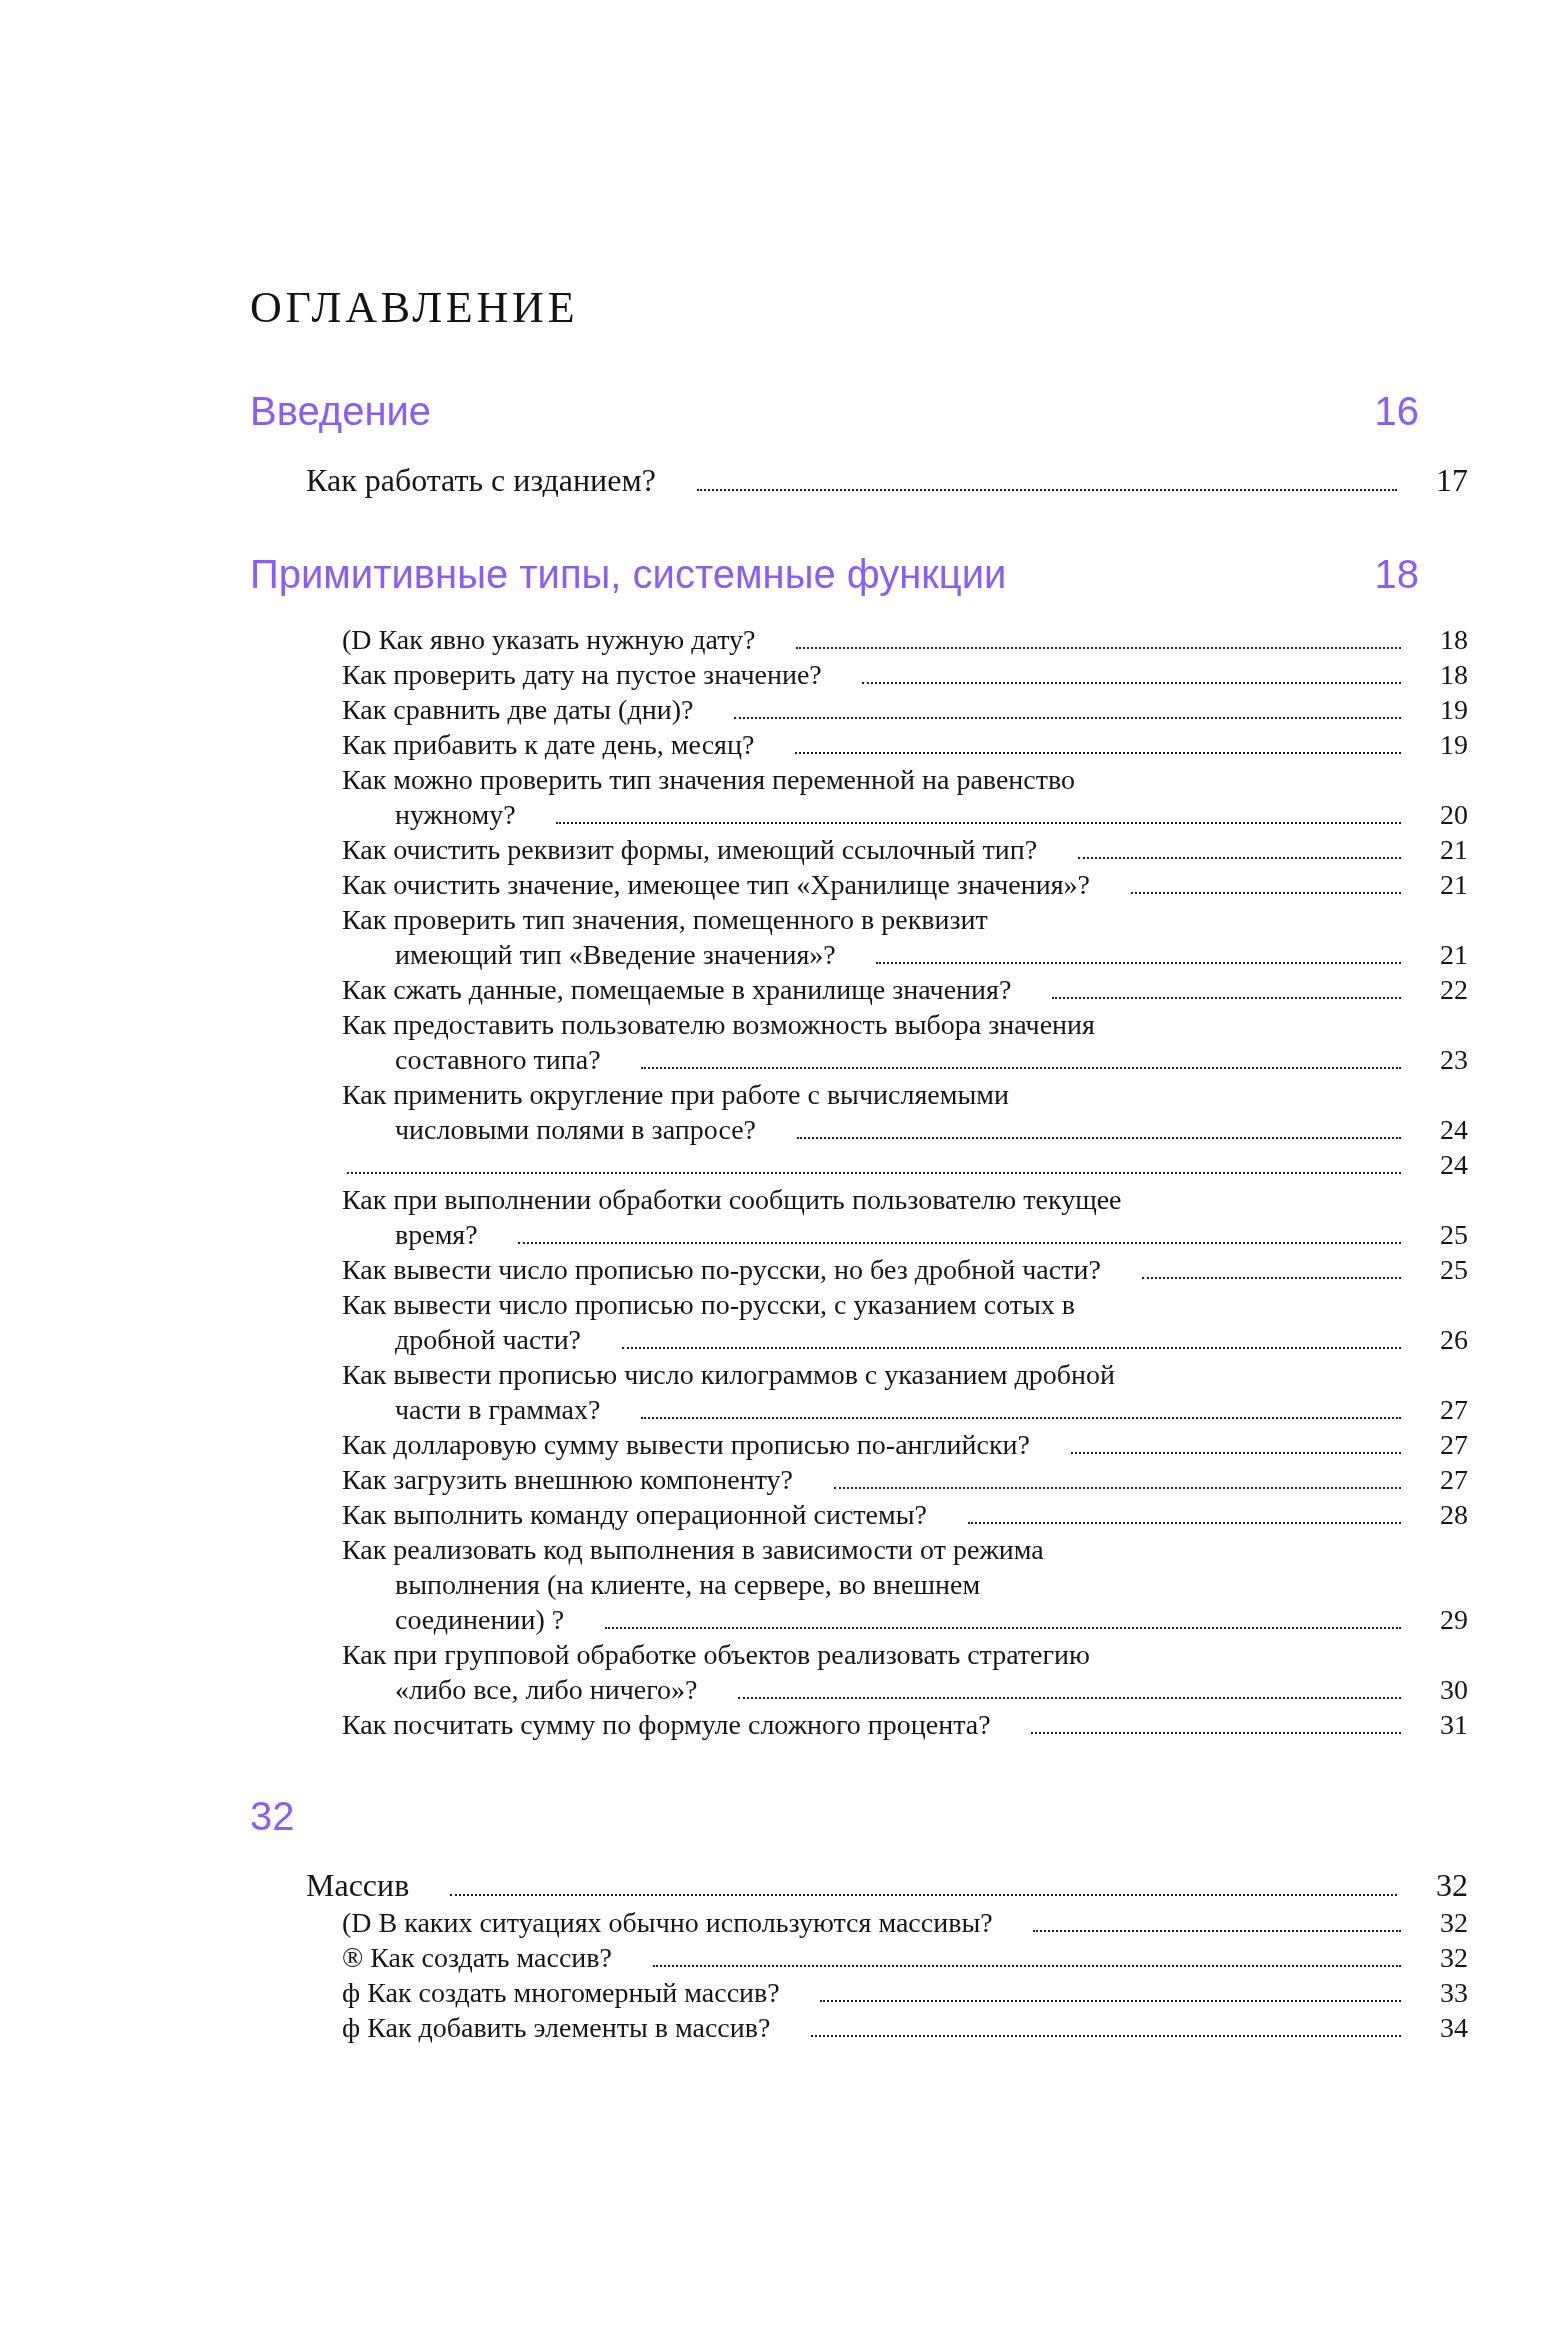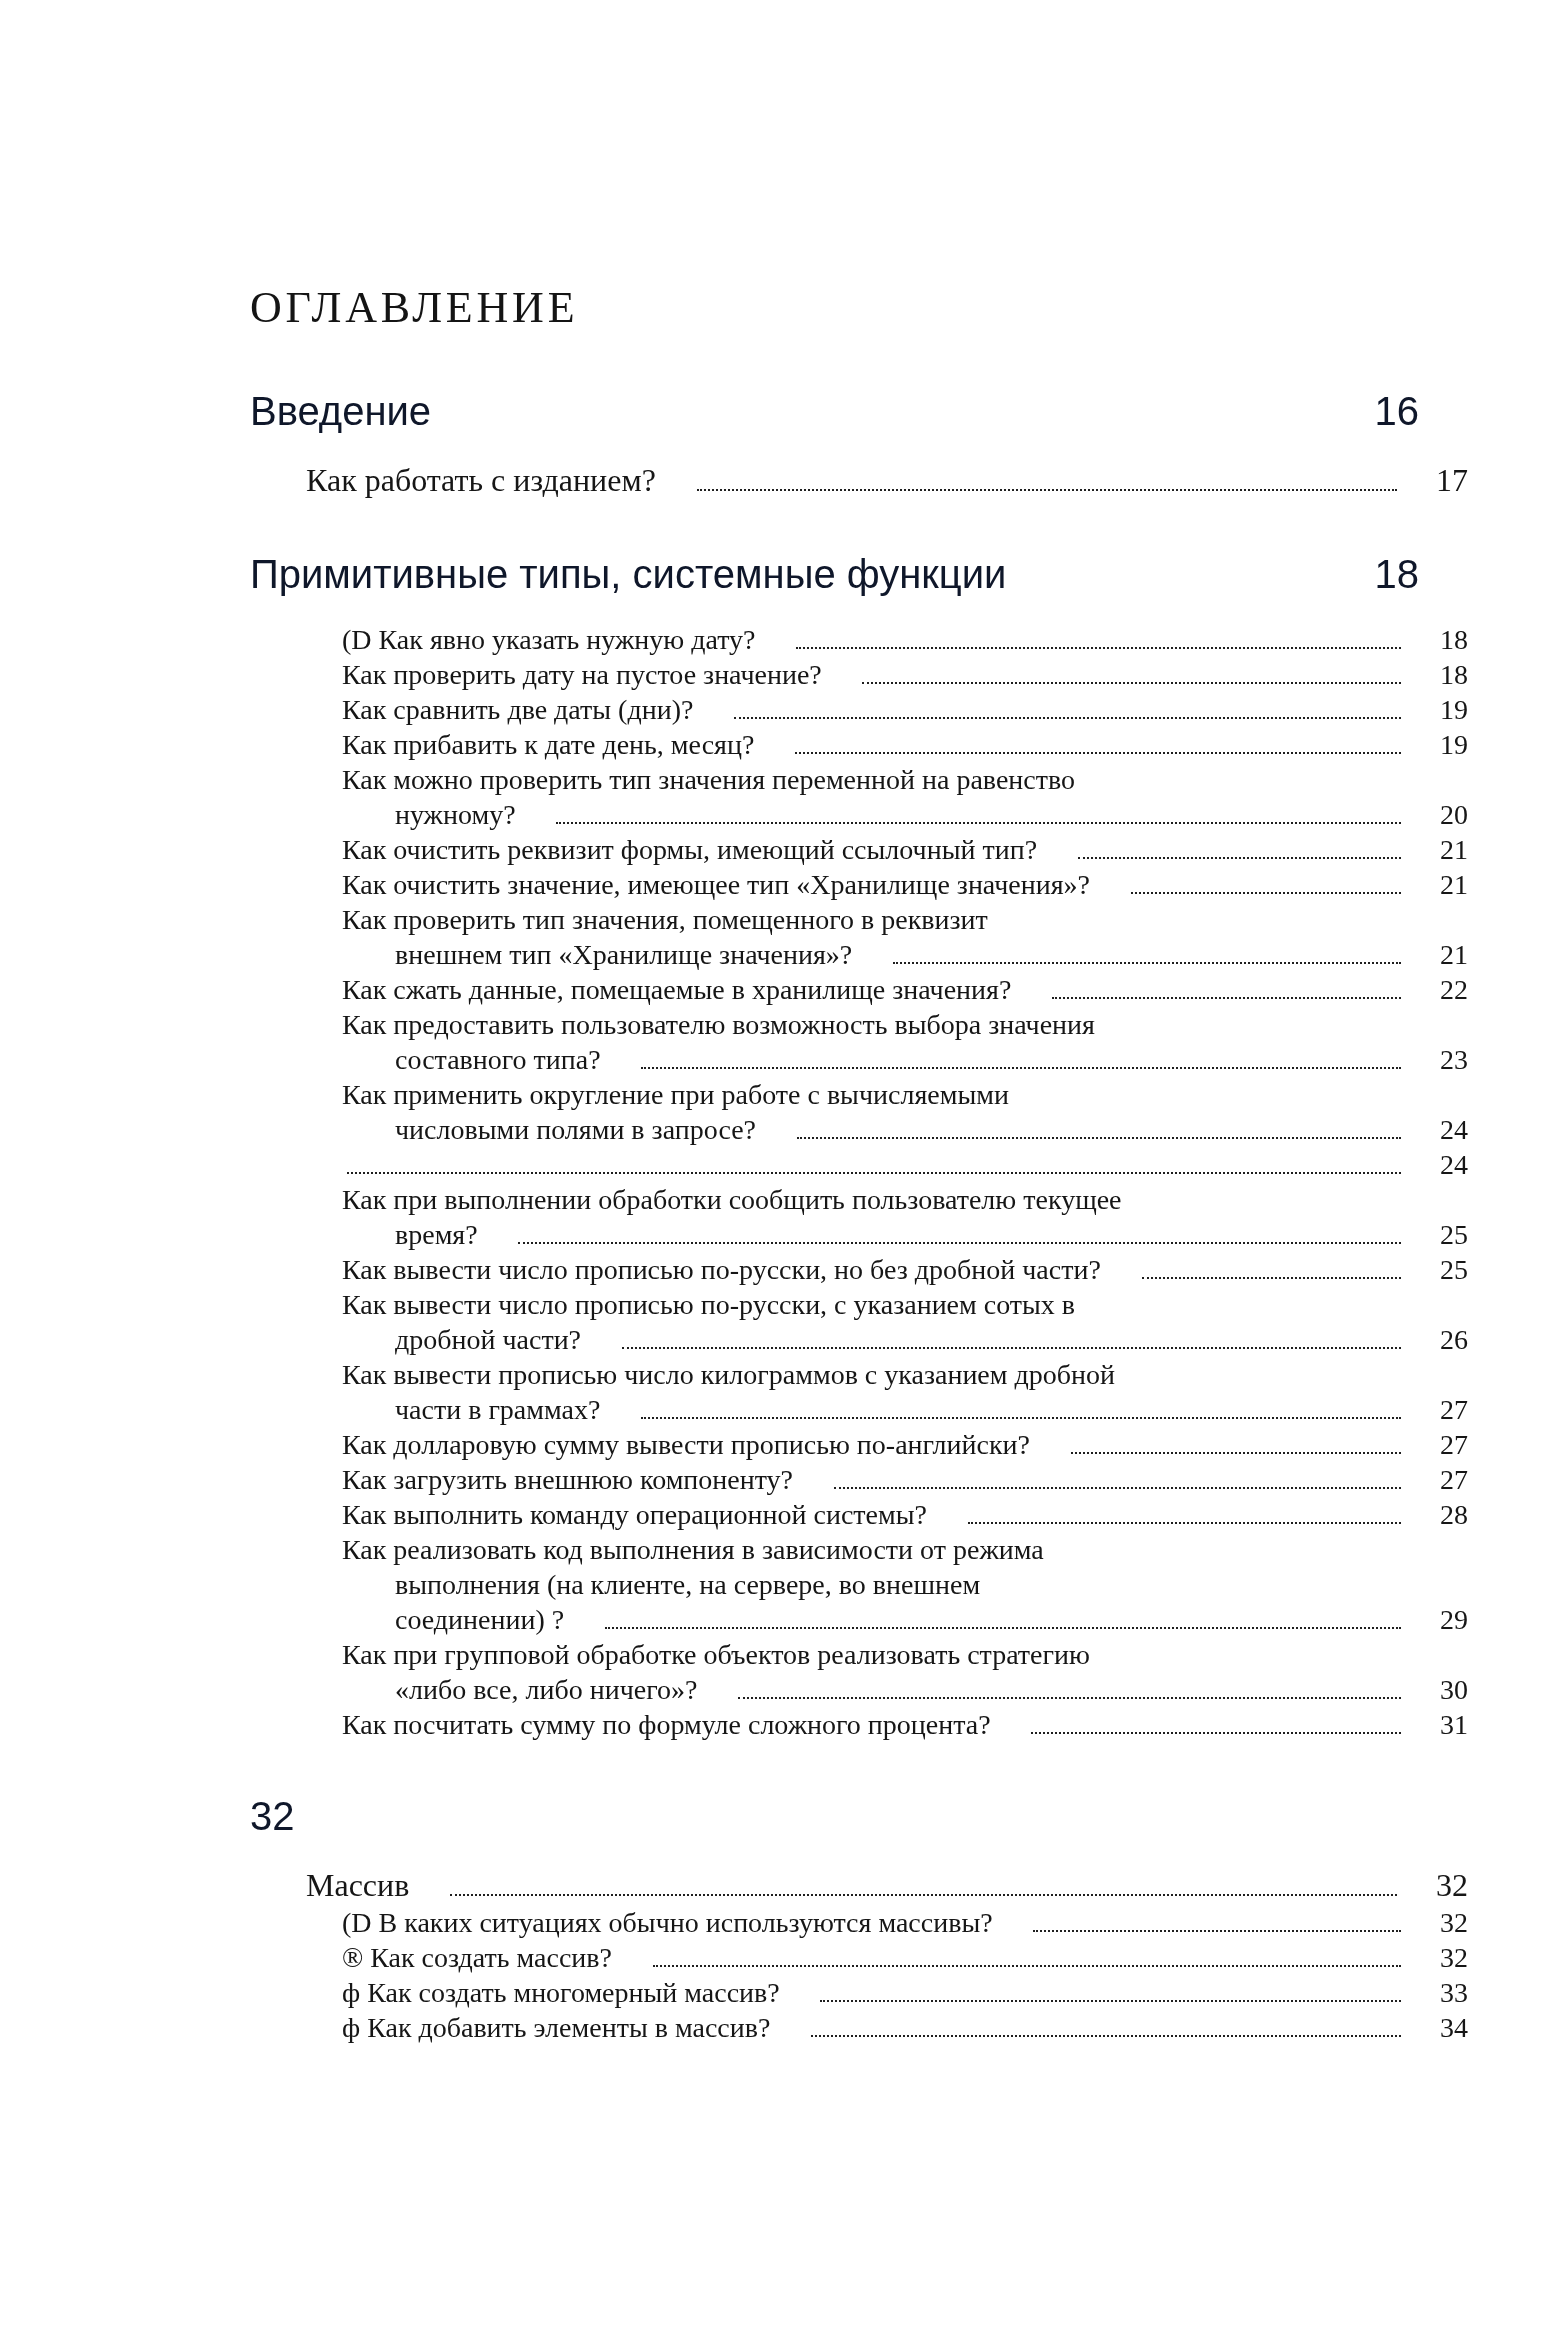--- a/index.html
+++ b/index.html
@@ -28,21 +28,21 @@
     margin-bottom: 55px;
   }
   .toc-section { margin-bottom: 51px; }
   .sec-head {
     display: flex;
     justify-content: space-between;
     align-items: baseline;
     font-family: "Liberation Sans", sans-serif;
     font-size: 40px;
     font-weight: 400;
-    color: #0f172a;
+    color: #8b5cf6;
     line-height: 47px;
     margin-bottom: 24.5px;
   }
   .sec-page { padding-right: 49px; }
   .entry { color: #161616; }
   .entry.lvl1 {
     margin-left: 56px;
     font-size: 32px;
     line-height: 40px;
   }
@@ -137,21 +137,21 @@
             <div class="entry lvl2">
               <div class="line last">
                 <span class="txt">Как очистить значение,  имеющее тип «Хранилище значения»?</span>
                 <span class="dots"></span>
                 <span class="pg">21</span>
               </div>
             </div>
             <div class="entry lvl2">
               <div class="line"><span class="txt">Как проверить тип  значения,  помещенного в реквизит</span></div>
               <div class="line cont last">
-                <span class="txt">внешнем тип «Хранилище значения»?</span>
+                <span class="txt">имеющий тип «Введение значения»?</span>
                 <span class="dots"></span>
                 <span class="pg">21</span>
               </div>
             </div>
             <div class="entry lvl2">
               <div class="line last">
                 <span class="txt">Как сжать данные,  помещаемые в хранилище значения?</span>
                 <span class="dots"></span>
                 <span class="pg">22</span>
               </div>

